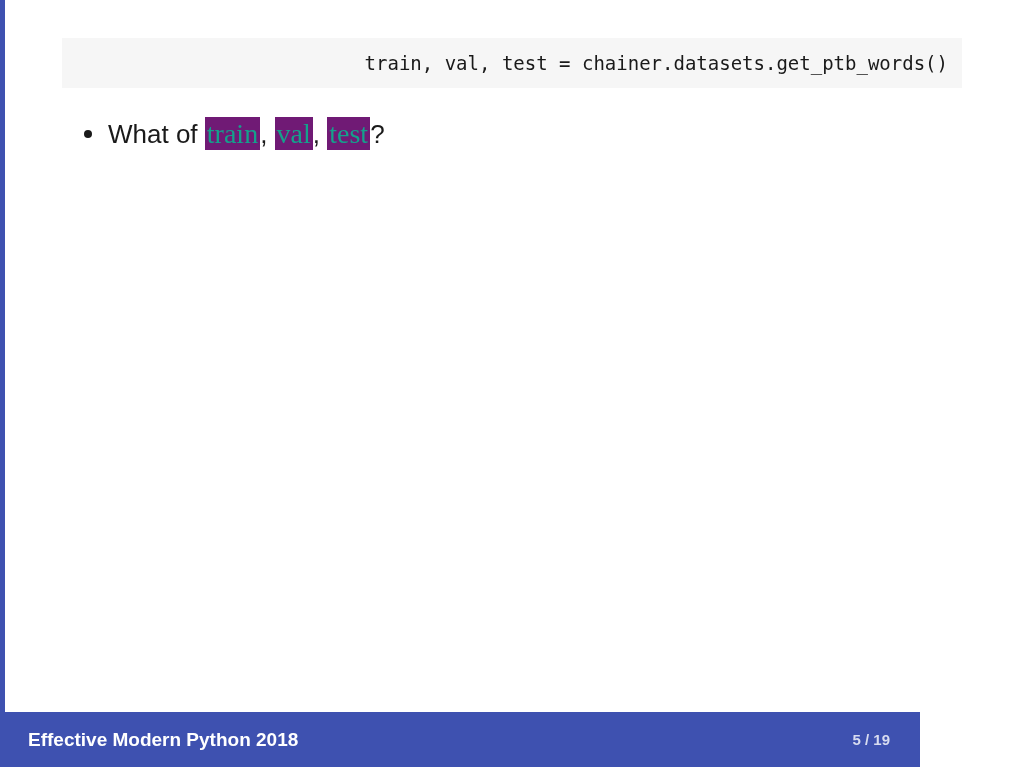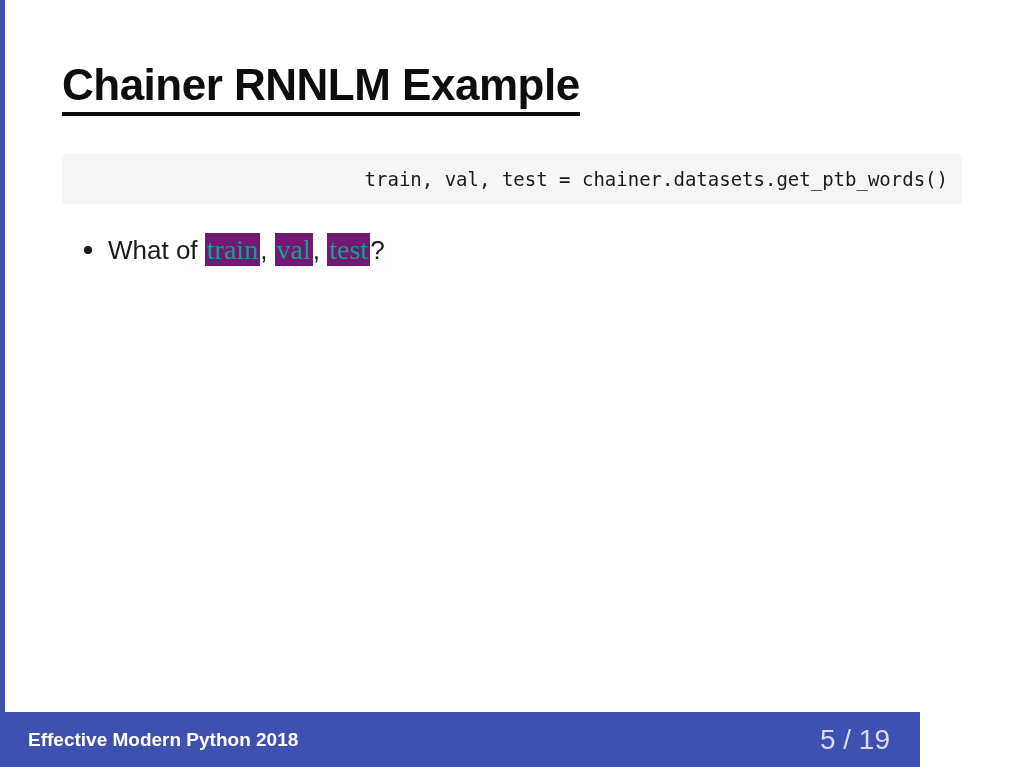--- a/index.html
+++ b/index.html
@@ -100,34 +100,33 @@
     box-sizing: border-box;
     padding: 0 30px 0 28px;
   }
   .footer-left {
     color: #ffffff;
     font-size: 19px;
     font-weight: bold;
   }
   .footer-right {
     color: #d8dcf0;
-    font-size: 28px;
-    font-weight: normal;
+    font-size: 15px;
+    font-weight: bold;
   }
 </style>
 </head>
 <body>
 
 <div class="slide">
 
   <div class="left-rule"></div>
 
   <div class="content">
 
-    <h1 class="slide-title">Chainer RNNLM Example</h1>
 
     <div class="code-block">train, val, test = chainer.datasets.get_ptb_words()</div>
 
     <ul class="bullets">
       <li><span>What of </span><span class="code-inline">train</span><span>, </span><span class="code-inline">val</span><span>, </span><span class="code-inline">test</span><span>?</span></li>
     </ul>
 
   </div>
 
   <div class="footer">

